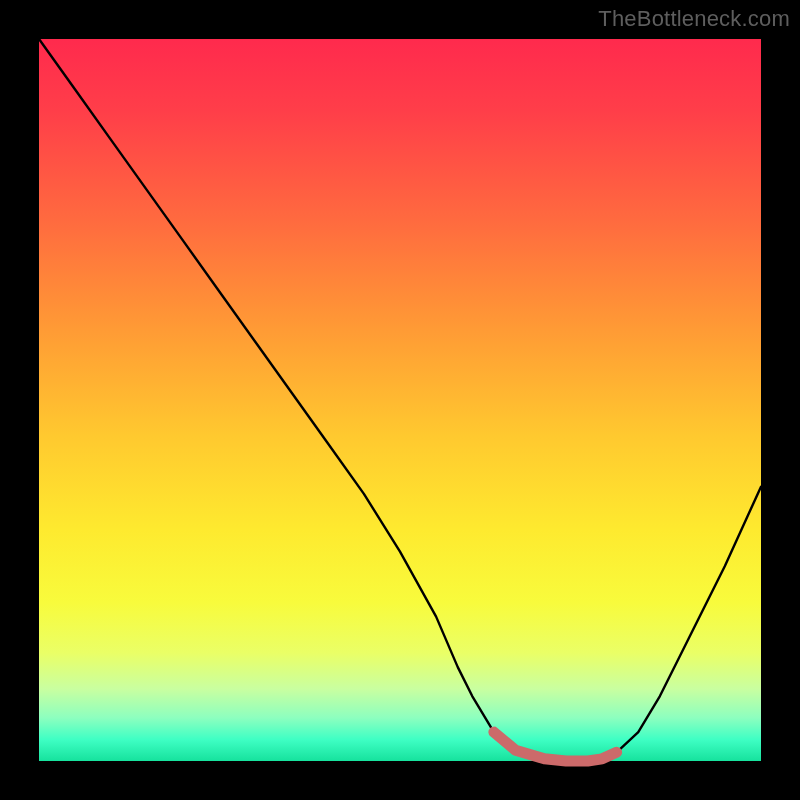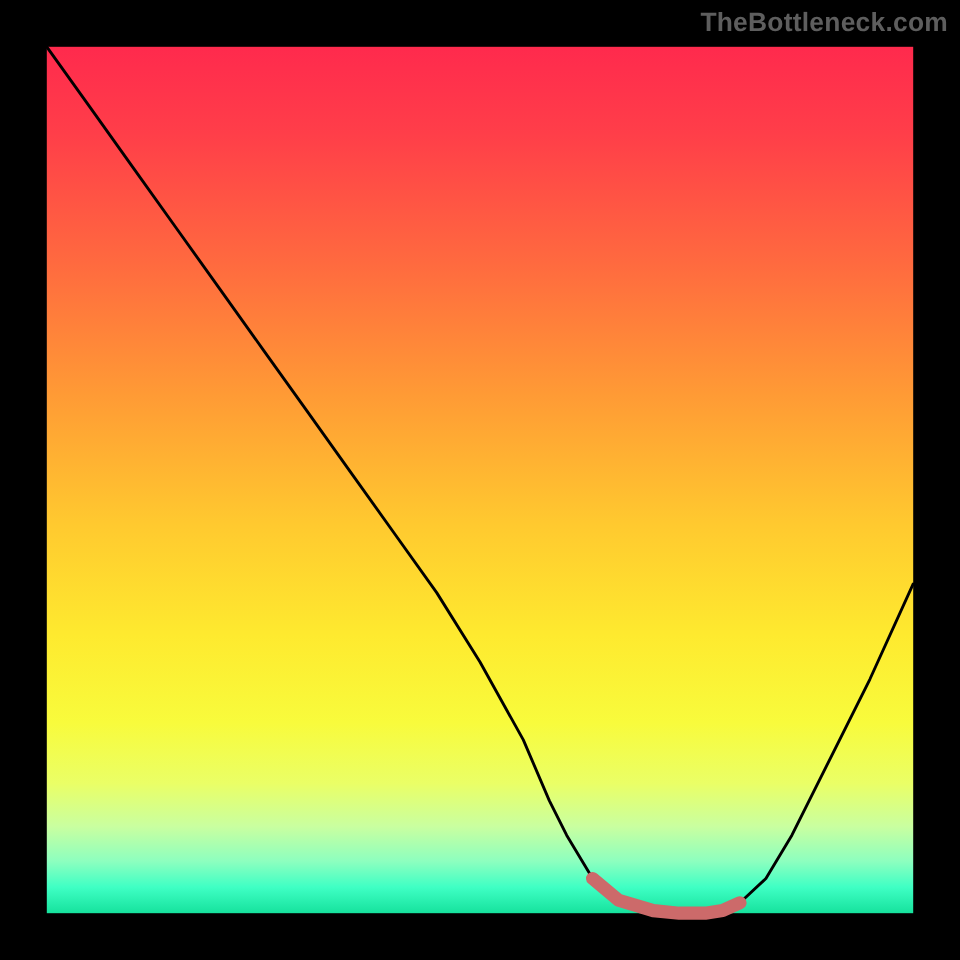--- a/index.html
+++ b/index.html
@@ -40,21 +40,21 @@
       #3fffc4 97%,
       #16e29d 100%
     );
   }
   .attribution {
     position: absolute;
     top: 6px;
     right: 10px;
     color: #5e5e5e;
     font-size: 22px;
-    font-weight: 700;
+    font-weight: 400;
     letter-spacing: 0.2px;
   }
   svg.curve {
     position: absolute;
     left: 0;
     top: 0;
     width: 722px;
     height: 722px;
     overflow: visible;
   }

